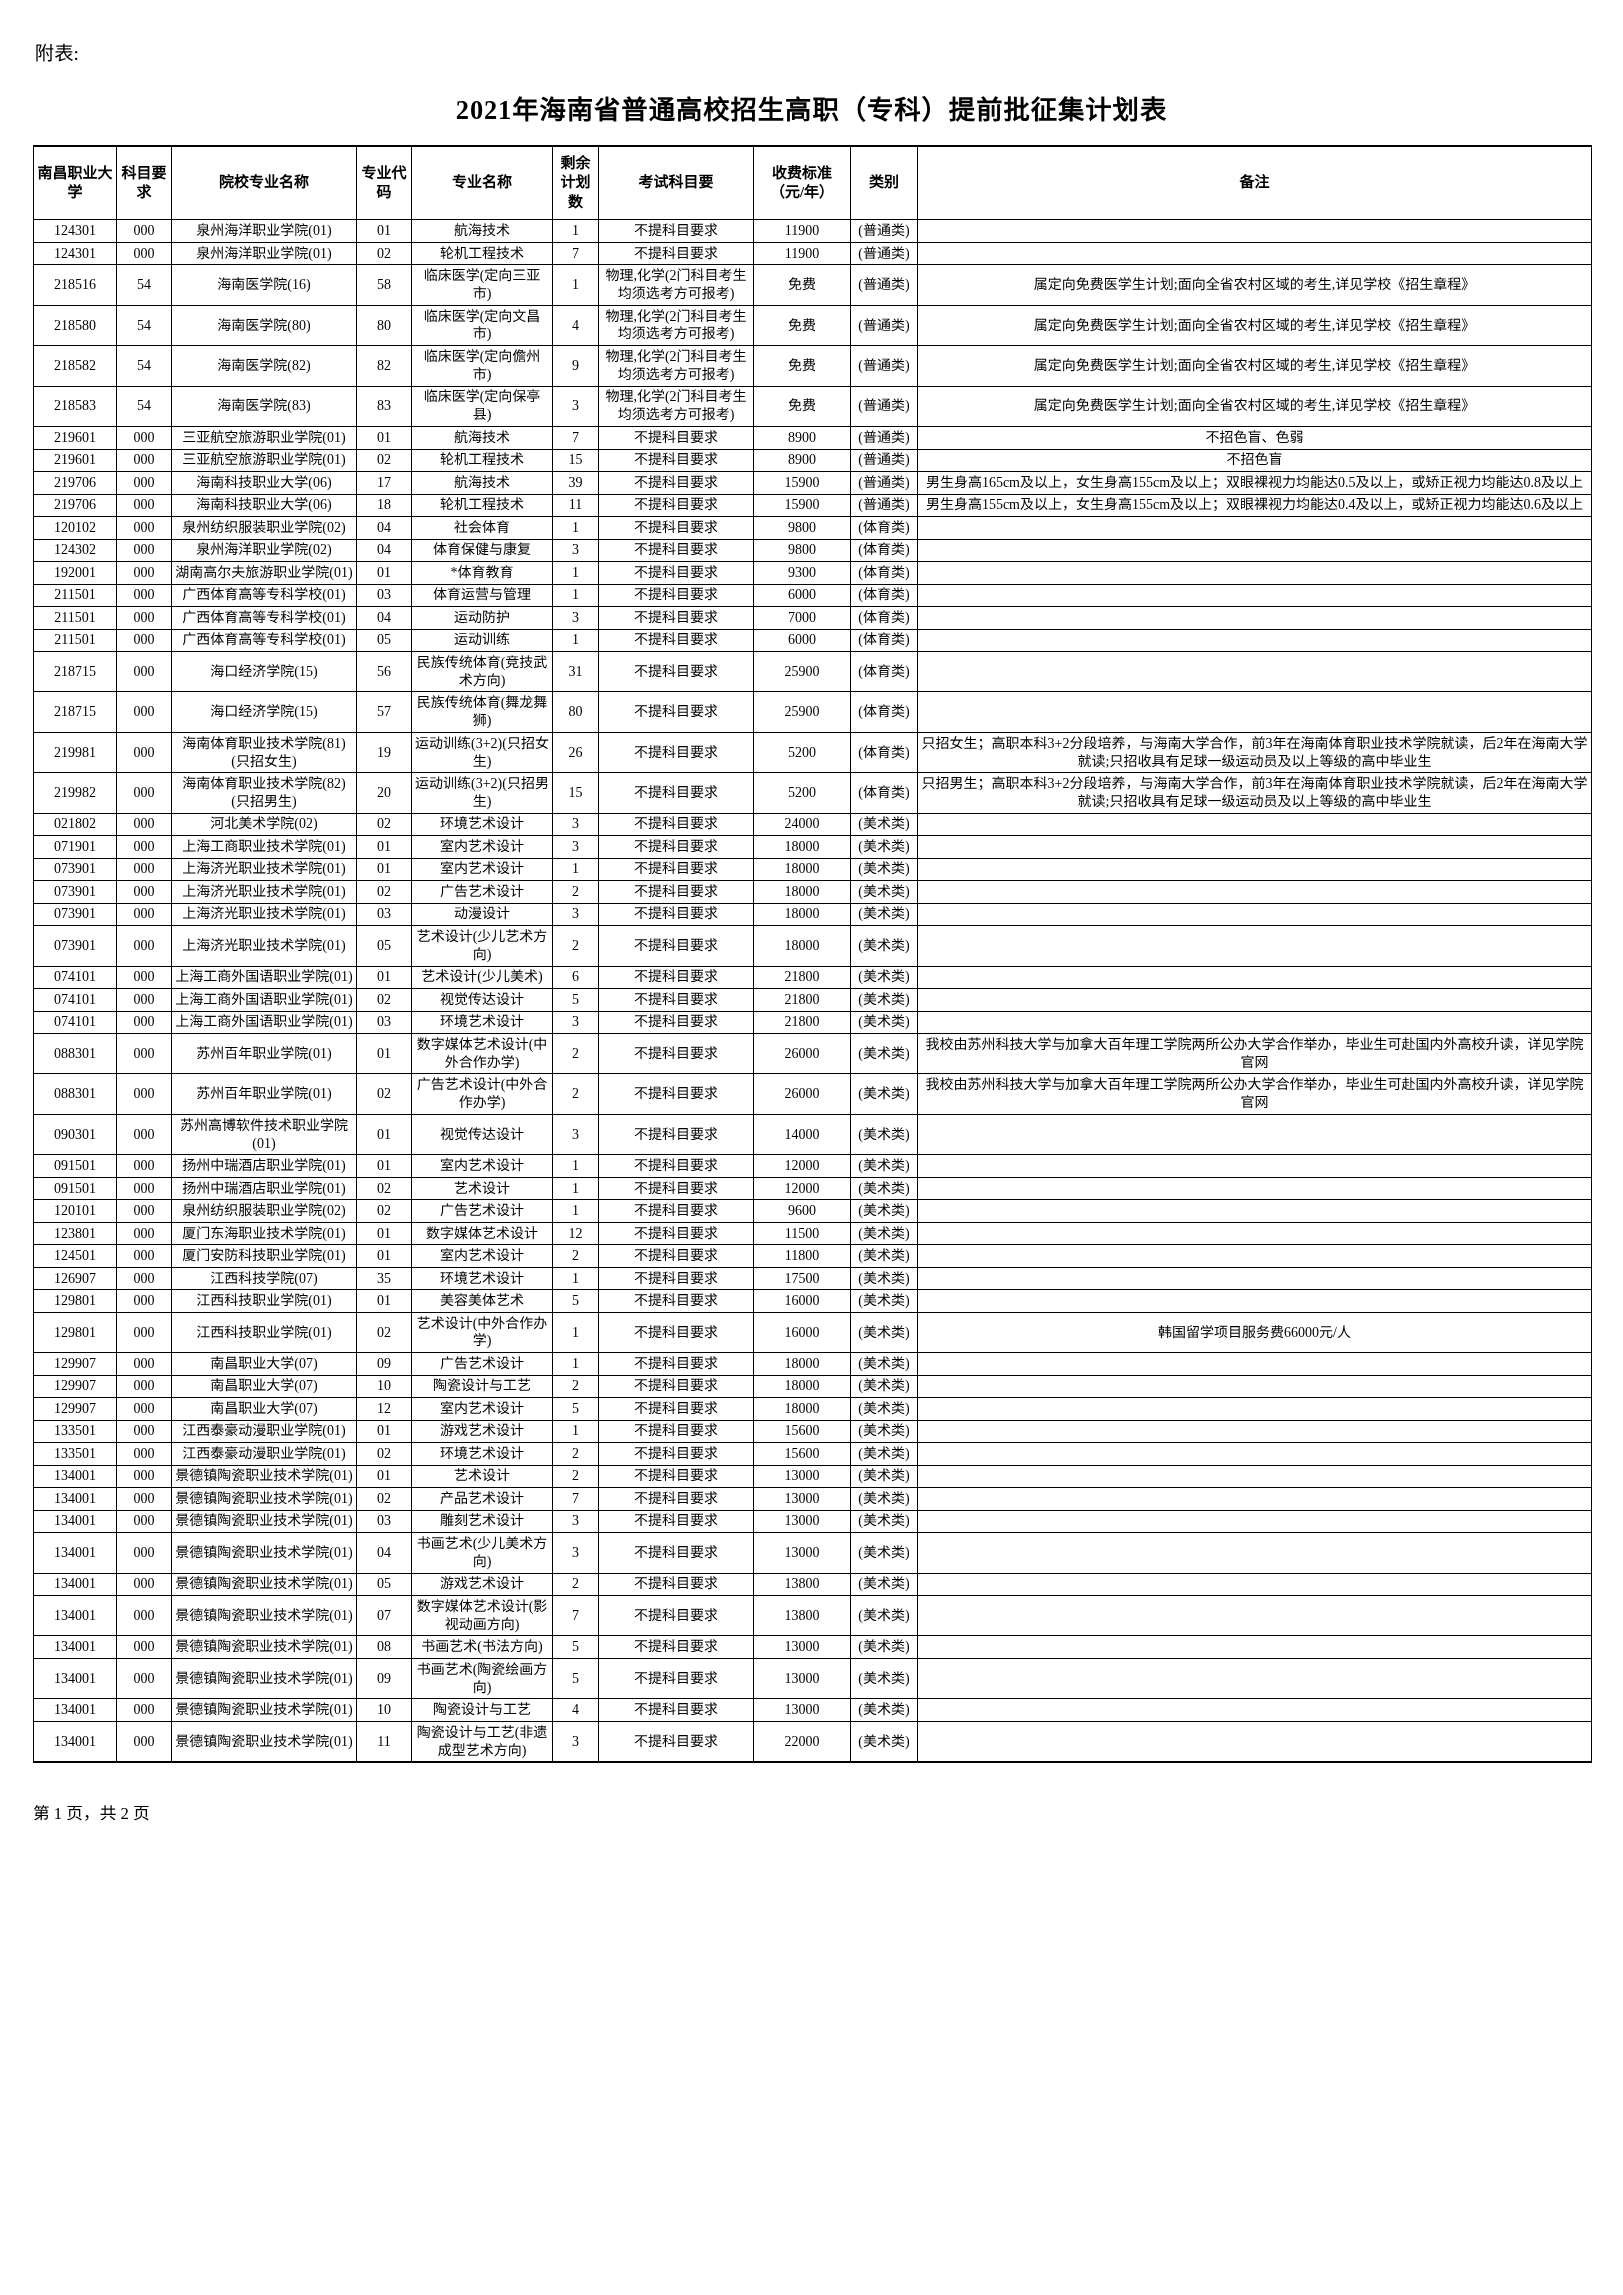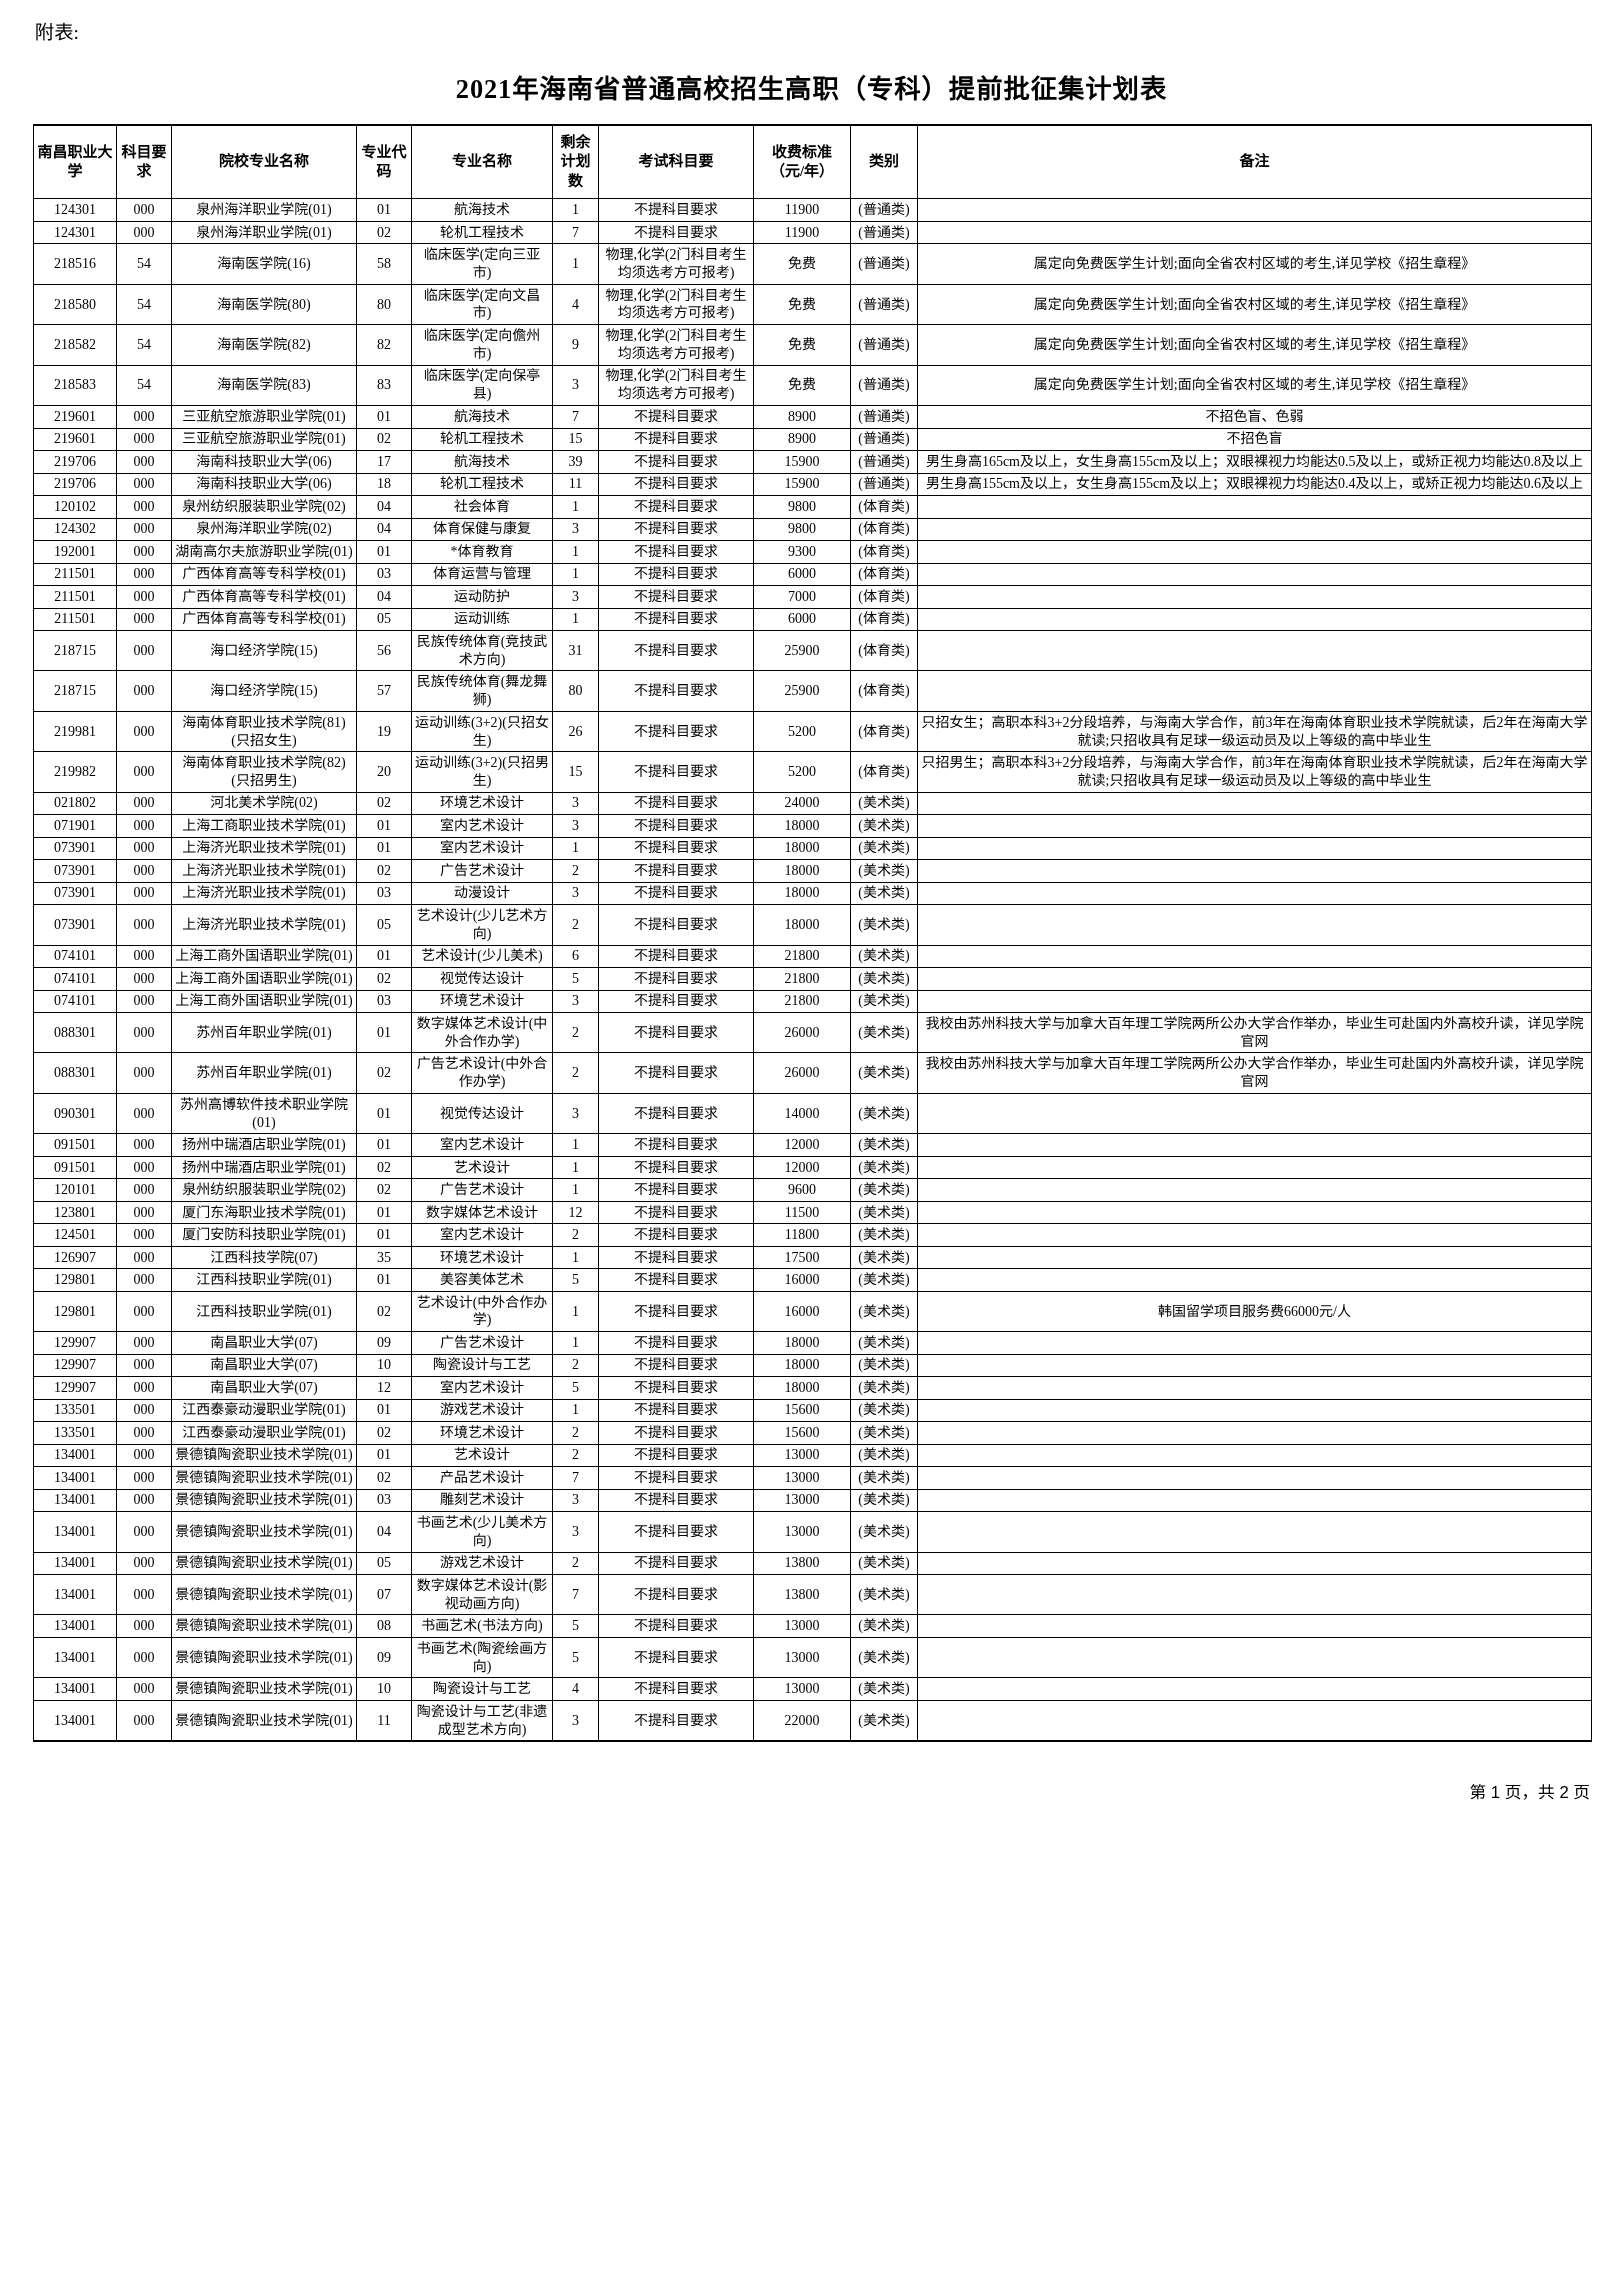--- a/index.html
+++ b/index.html
@@ -13,21 +13,21 @@
     min-height: 2295px;
     font-family: "Liberation Serif", "DejaVu Serif", serif;
     color: #000000;
     -webkit-font-smoothing: antialiased;
   }
   .page {
     position: relative;
     width: 1623px;
     min-height: 2295px;
     box-sizing: border-box;
-    padding: 21px 33px 0 33px;
+    padding: 42px 33px 0 33px;
   }
   .attach-label {
     font-size: 19.4px;
     line-height: 1.2;
     margin: 0 0 23px 1.8px;
     font-family: "Liberation Serif", "DejaVu Serif", serif;
   }
   .doc-title {
     text-align: center;
     font-size: 26.4px;
@@ -84,25 +84,25 @@
     font-size: 14px;
     line-height: 1.22;
     word-break: normal;
     overflow-wrap: break-word;
   }
   td.exam { font-size: 13.6px; line-height: 1.2; margin-top: 48px; }
   td.mname { font-size: 14px; margin-top: 43px; }
   td.school { font-size: 14px; }
   td.cat { font-size: 14px; }
   .footer {
-    text-align: right;
+    text-align: left;
     font-size: 16.7px;
     margin-top: 37px;
     padding-bottom: 21px;
-    font-family: Liberation Sans, sans-serif;
+    font-family: Liberation Serif, serif;
   }
 </style>
 </head>
 <body>
 
 <div class="page">
 
   <div class="attach-label">附表:</div>
 
   <h1 class="doc-title">2021年海南省普通高校招生高职（专科）提前批征集计划表</h1>

